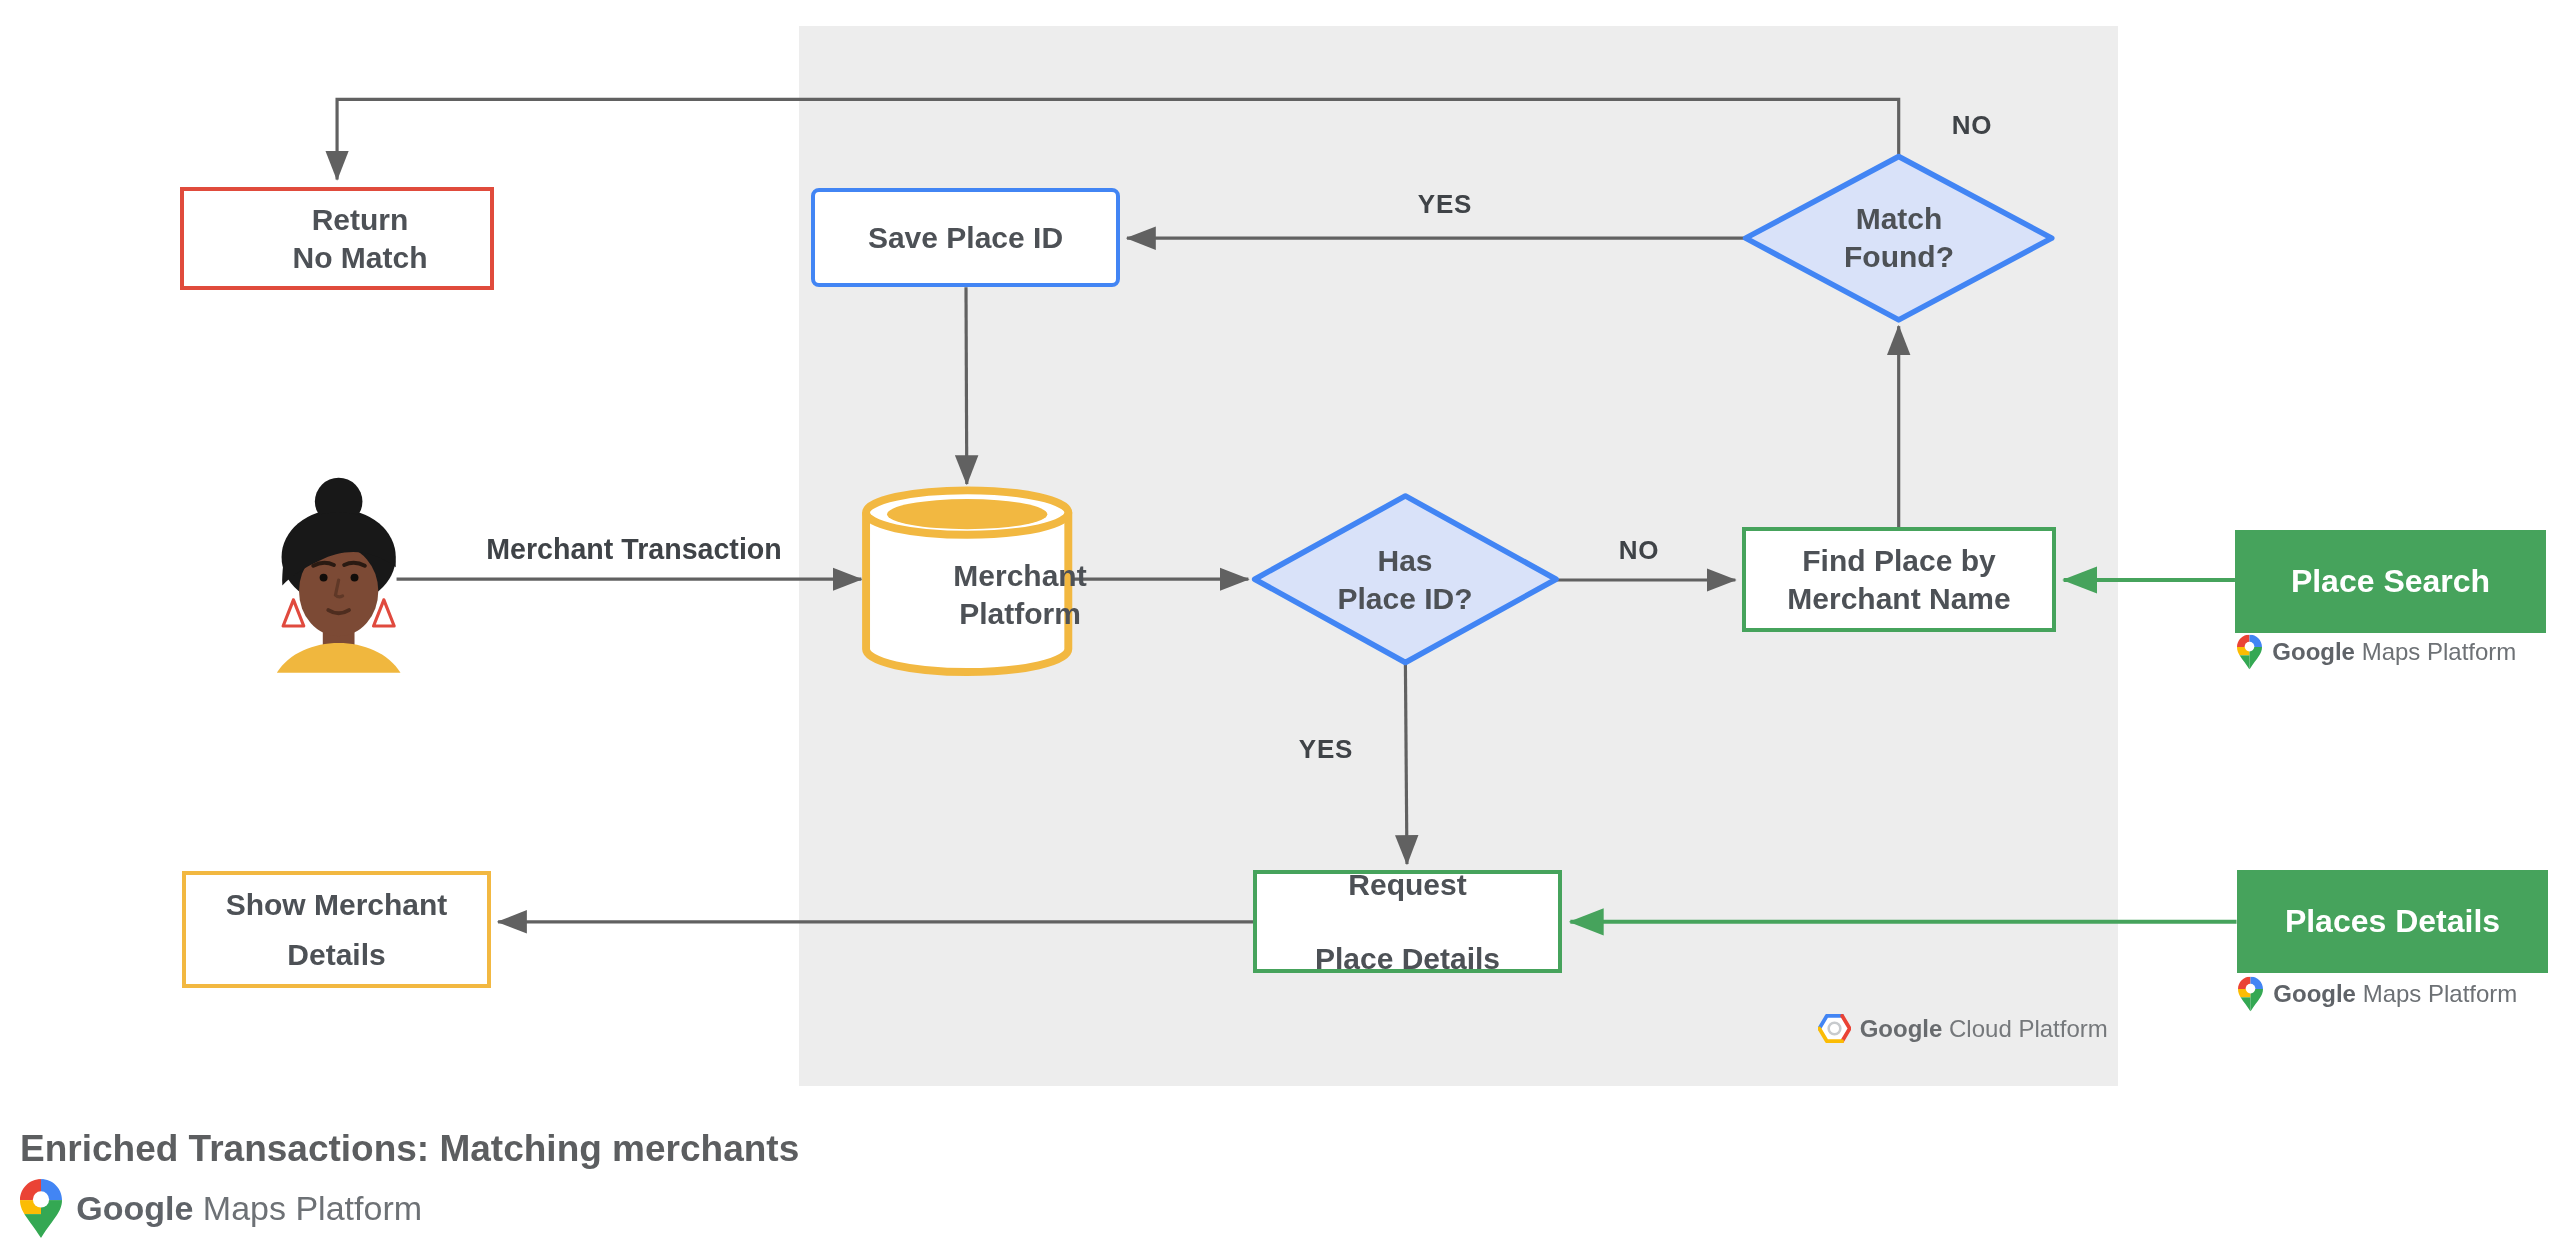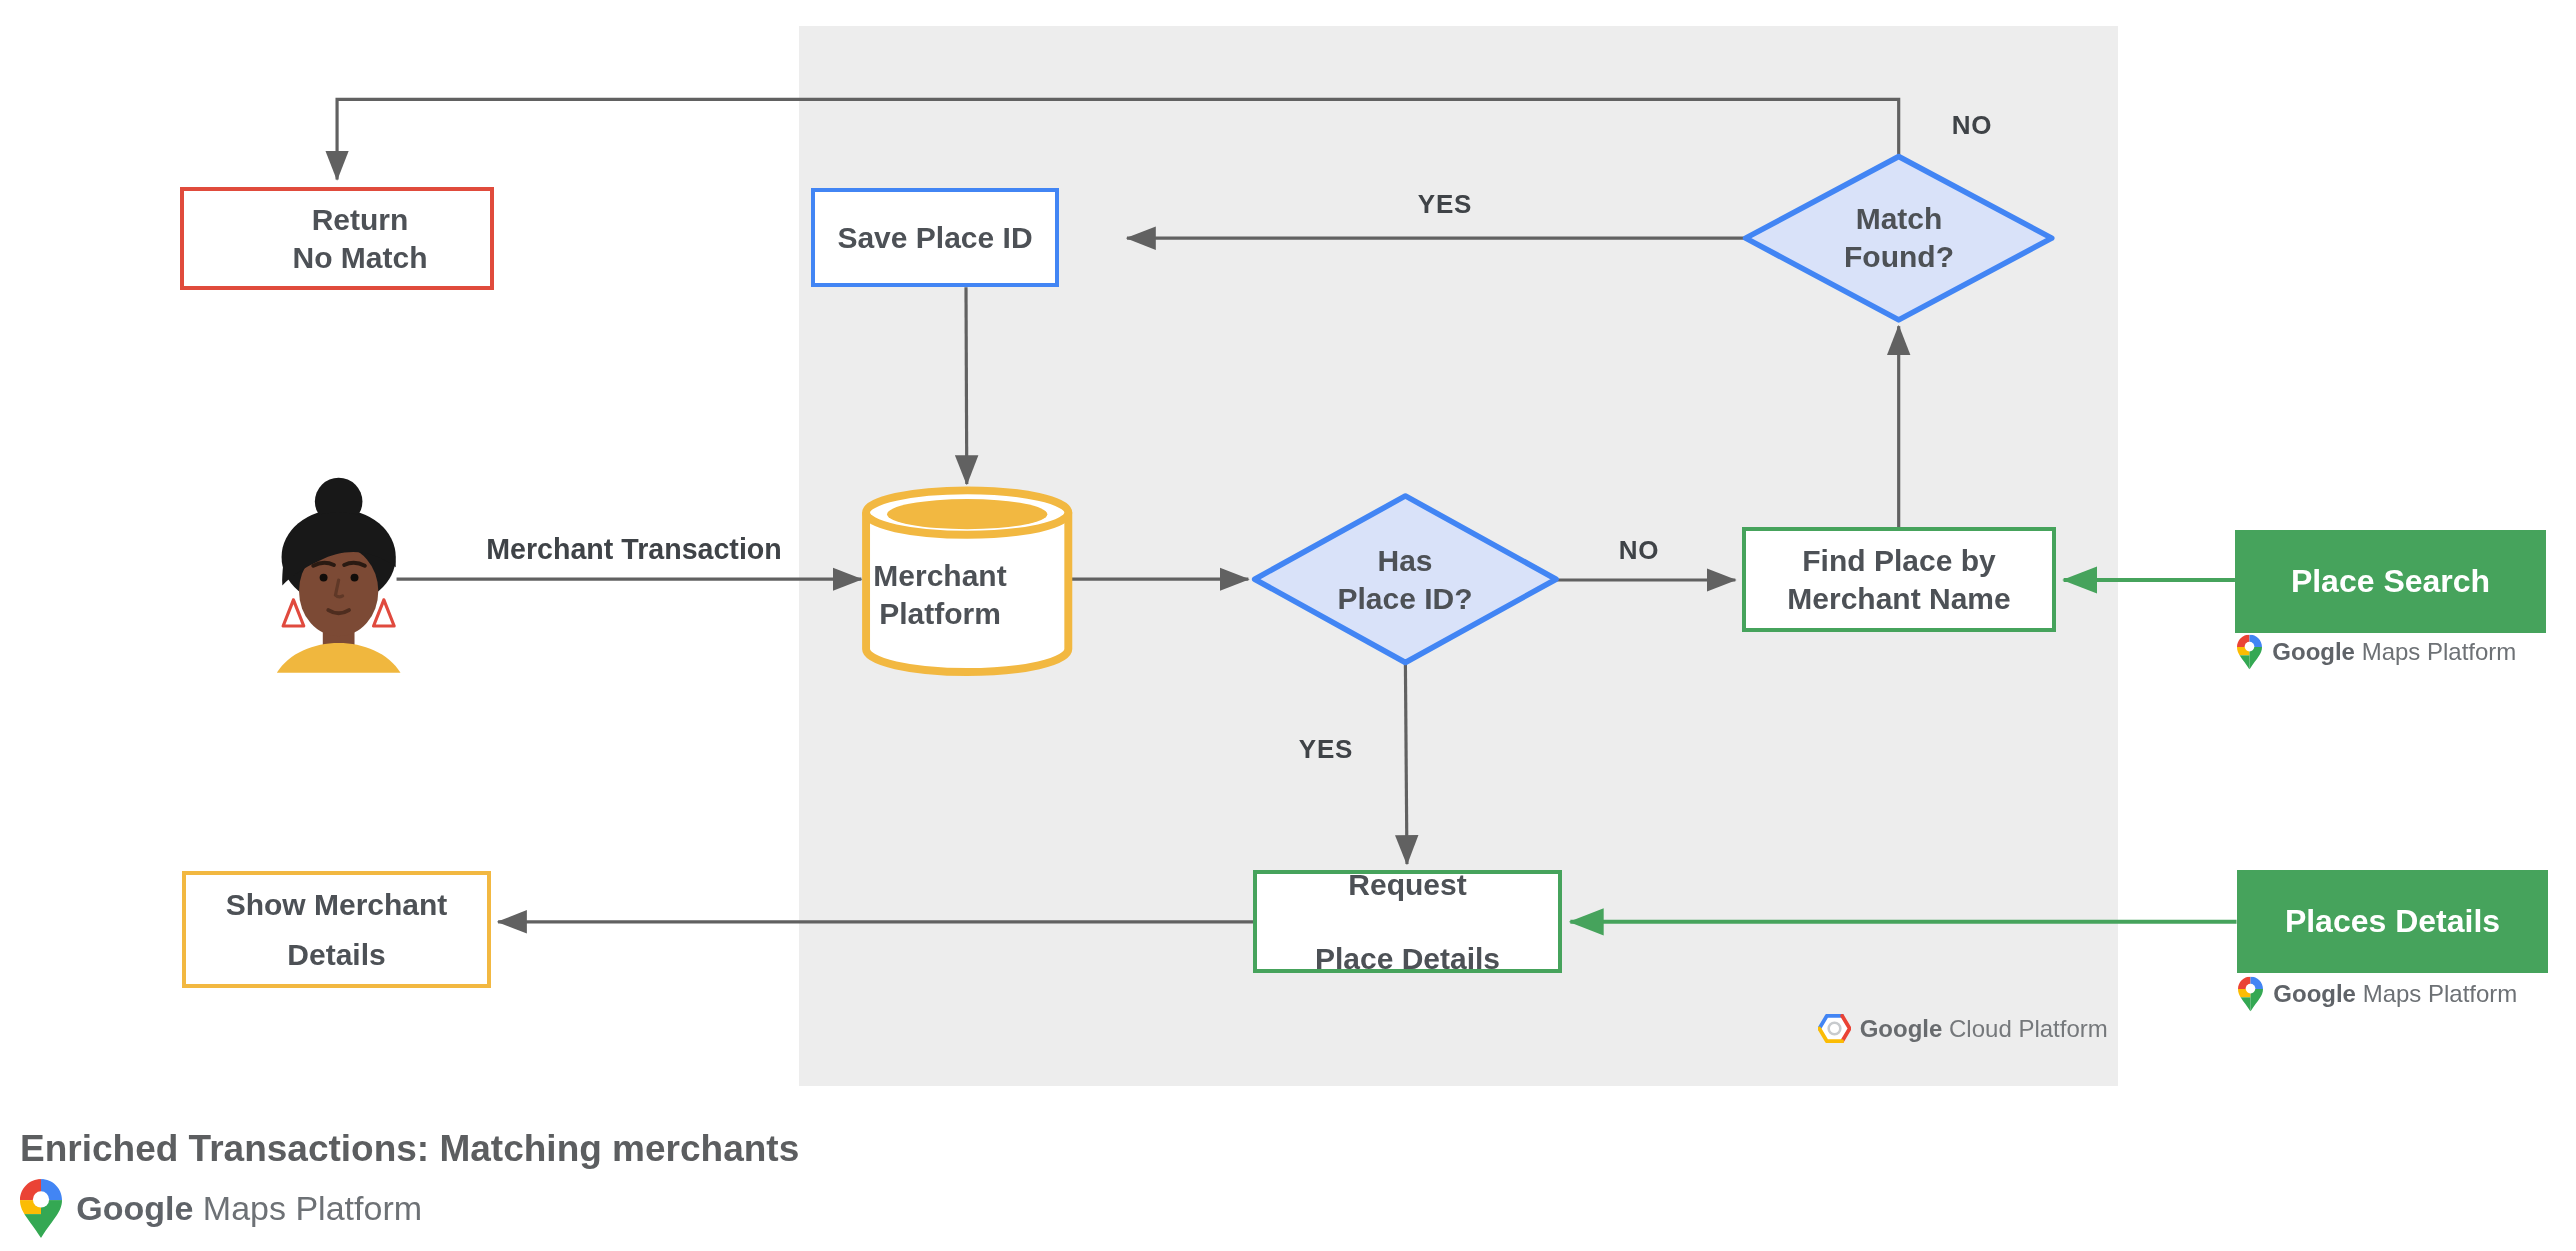--- a/index.html
+++ b/index.html
@@ -90,21 +90,21 @@
       <path d="M370 756 L357 789 L383 789 Z" fill="none" stroke="#e04a3e" stroke-width="4" stroke-linejoin="round"></path>
       <path d="M484 756 L471 789 L497 789 Z" fill="none" stroke="#e04a3e" stroke-width="4" stroke-linejoin="round"></path>
     </g>
   </svg>
 
   <div class="node red" style="left:180px;top:187px;width:314px;height:103px;padding-left:46px;">
     <span>Return</span>
     <span>No Match</span>
   </div>
 
-  <div class="node blue" style="left:811px;top:188px;width:248px;height:99px;">
+  <div class="node blue" style="left:811px;top:188px;width:309px;height:99px;border-radius:8px;">
     <span>Save Place ID</span>
   </div>
 
   <div class="node green" style="left:1742px;top:527px;width:314px;height:105px;">
     <span>Find Place by</span>
     <span>Merchant Name</span>
   </div>
 
   <div class="node green" style="left:1253px;top:870px;width:309px;height:103px;gap:36px;">
     <span>Request</span>
@@ -125,21 +125,21 @@
   </div>
 
   <div class="overlay-text" style="left:1899px;top:238px;">
     <span>Match</span>
     <span>Found?</span>
   </div>
   <div class="overlay-text" style="left:1405px;top:580px;">
     <span>Has</span>
     <span>Place ID?</span>
   </div>
-  <div class="overlay-text" style="left:940px;top:595px;">
+  <div class="overlay-text" style="left:1020px;top:595px;">
     <span>Merchant</span>
     <span>Platform</span>
   </div>
 
   <div class="edge-label" style="left:1972px;top:125px;">NO</div>
   <div class="edge-label" style="left:1445px;top:204px;">YES</div>
   <div class="edge-label" style="left:1639px;top:550px;">NO</div>
   <div class="edge-label" style="left:1326px;top:749px;">YES</div>
   <div class="flow-label" style="left:634px;top:549px;">Merchant Transaction</div>
 

